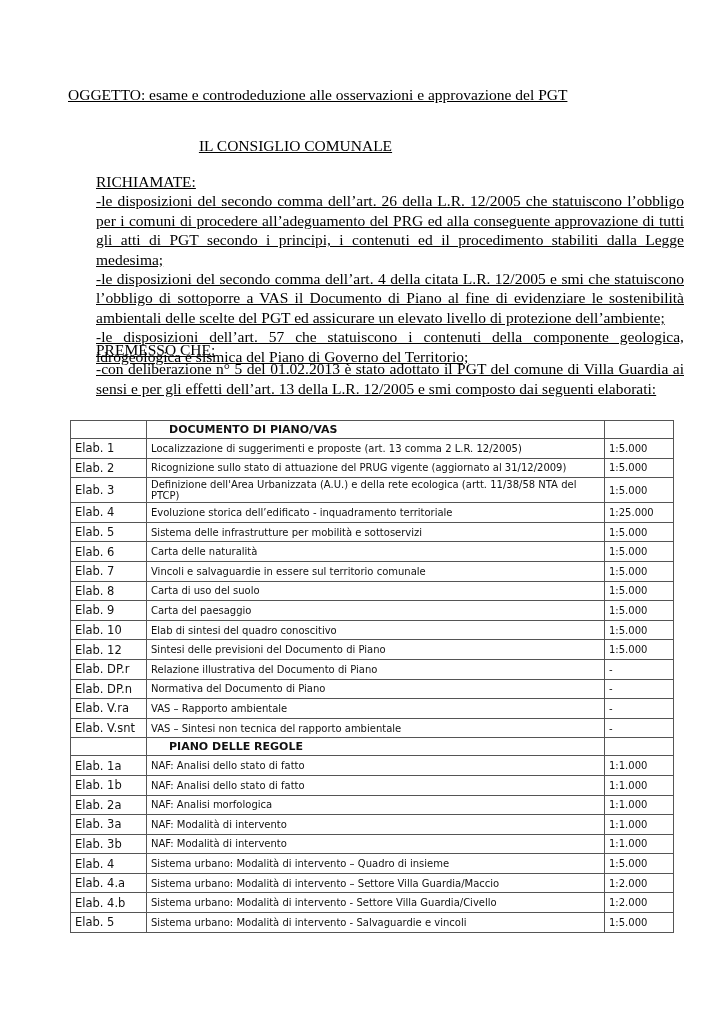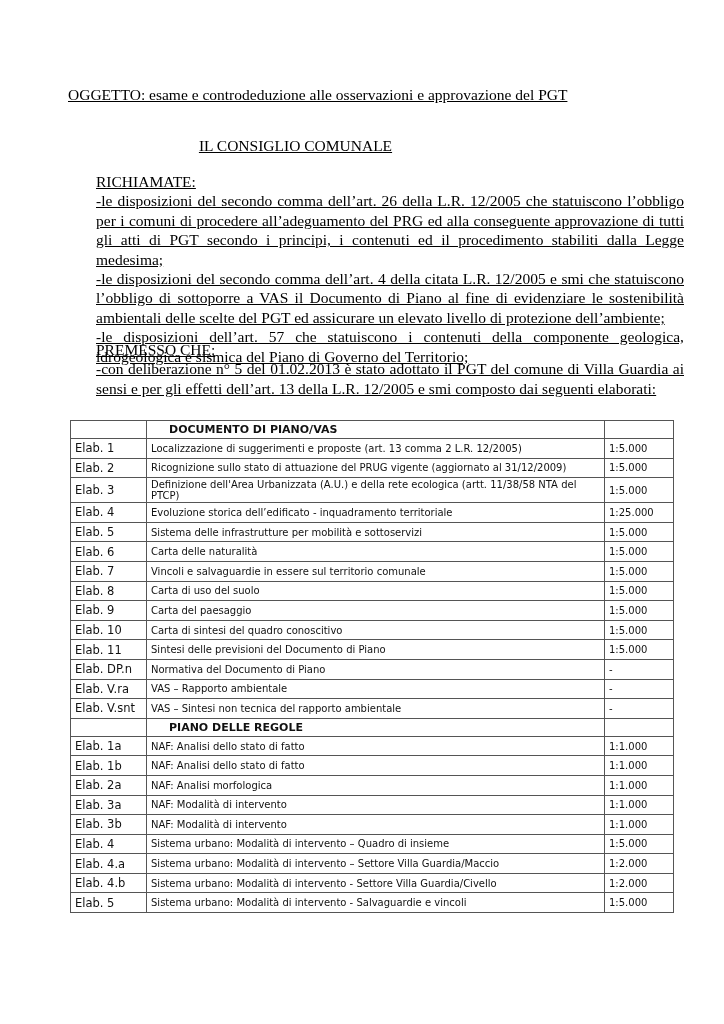--- a/index.html
+++ b/index.html
@@ -96,27 +96,32 @@
         <td class="desc">Carta di uso del suolo</td>
         <td class="scale">1:5.000</td>
       </tr>
       <tr class="row">
         <td class="code">Elab. 9</td>
         <td class="desc">Carta del paesaggio</td>
         <td class="scale">1:5.000</td>
       </tr>
       <tr class="row">
         <td class="code">Elab. 10</td>
-        <td class="desc">Carta di sintesi del quadro conoscitivo</td>
+        <td class="desc">Elab di sintesi del quadro conoscitivo</td>
         <td class="scale">1:5.000</td>
       </tr>
       <tr class="row">
-        <td class="code">Elab. 11</td>
+        <td class="code">Elab. 12</td>
         <td class="desc">Sintesi delle previsioni del Documento di Piano</td>
         <td class="scale">1:5.000</td>
+      </tr>
+      <tr class="row">
+        <td class="code">Elab. DP.r</td>
+        <td class="desc">Relazione illustrativa del Documento di Piano</td>
+        <td class="scale">-</td>
       </tr>
       <tr class="row">
         <td class="code">Elab. DP.n</td>
         <td class="desc">Normativa del Documento di Piano</td>
         <td class="scale">-</td>
       </tr>
       <tr class="row">
         <td class="code">Elab. V.ra</td>
         <td class="desc">VAS – Rapporto ambientale</td>
         <td class="scale">-</td>

